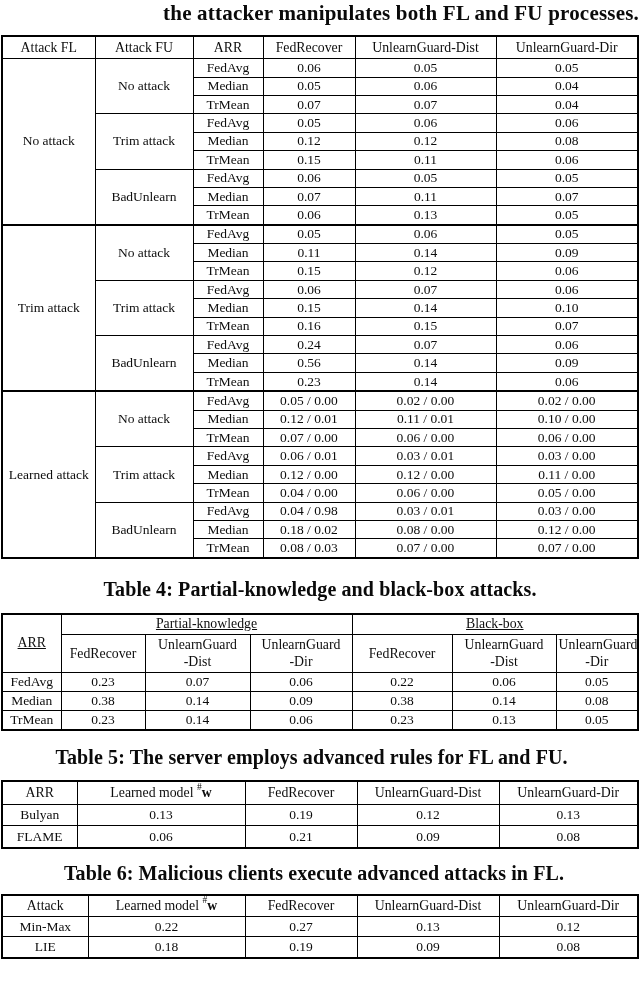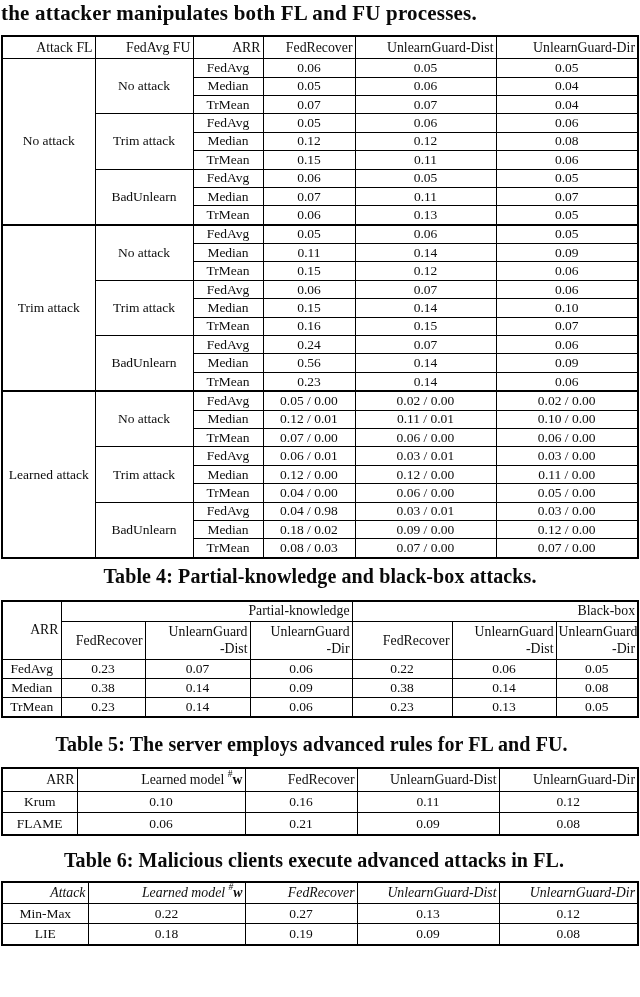--- a/index.html
+++ b/index.html
@@ -2,46 +2,46 @@
 <html><head>
 <meta charset="utf-8">
 <style>
   html,body{margin:0;padding:0;}
   body{
     width:640px;height:997px;background:#ffffff;overflow:hidden;
     font-family:"Liberation Serif","DejaVu Serif",serif;color:#0d0d0d;
   }
   .page{padding:0 1px;}
   .caption{font-weight:bold;color:#0a0a0a;}
-  #cap-top{font-size:21px;line-height:1.2;margin:1px 0 9px 0;text-align:left;letter-spacing:.2px;}
+  #cap-top{font-size:21px;line-height:1.2;margin:1px 0 9px 0;text-align:right;letter-spacing:.2px;}
   .tcap{font-size:20px;text-align:center;letter-spacing:.1px;}
-  #cap4{margin:6px 0 12px 0;}
+  #cap4{margin:19px 0 12px 0;}
   #cap5{margin:15px 17px 11px 0;}
   #cap6{margin:13px 12px 9px 0;}
 
   table{border-collapse:collapse;table-layout:fixed;width:638px;border:2px solid #000;}
   th,td{
     border:1px solid #000;padding:0 2px;text-align:center;vertical-align:middle;
     font-size:13.5px;font-weight:normal;line-height:1.18;overflow:hidden;white-space:normal;
   }
-  thead th{font-size:13.8px;text-align:right;}
+  thead th{font-size:13.8px;}
   tr.gsep>td{border-top:2px solid #000;}
 
   #t3 thead th{height:21px;}
   #t3 tbody td{height:17.4px;}
 
-  #t4 tr.h1 th{height:19px;}
+  #t4 tr.h1 th{height:19px;text-decoration:underline;}
   #t4 tr.h2 th{height:37px;}
   #t4 tbody td{height:18px;}
   #t4 .subhead span{display:block;line-height:1.25;}
 
   #t5 thead th{height:22px;}
   #t5 tbody td{height:20.5px;}
 
-  #t6 thead th{height:20px;font-style:italic;}
+  #t6 thead th{height:20px;}
   #t6 tbody td{height:19.5px;}
 
   sup.hash{font-size:9.5px;position:relative;top:-1px;line-height:0;}
   .wsym{font-weight:bold;}
 </style>
 </head>
 <body>
 
 <div class="page">
 
@@ -52,21 +52,21 @@
         <col style="width: 93px;">
         <col style="width: 98px;">
         <col style="width: 70px;">
         <col style="width: 92px;">
         <col style="width: 141px;">
         <col style="width: 142px;">
       </colgroup>
     <thead>
         <tr>
           <th>Attack FL</th>
-          <th>FedAvg FU</th>
+          <th>Attack FU</th>
           <th>ARR</th>
           <th>FedRecover</th>
           <th>UnlearnGuard-Dist</th>
           <th>UnlearnGuard-Dir</th>
         </tr>
       </thead>
     <tbody>
         <tr>
           <td rowspan="9">No attack</td>
           <td rowspan="3">No attack</td>
@@ -225,21 +225,21 @@
         <tr>
           <td rowspan="3">BadUnlearn</td>
           <td>FedAvg</td>
           <td>0.04 / 0.98</td>
           <td>0.03 / 0.01</td>
           <td>0.03 / 0.00</td>
         </tr>
         <tr>
           <td>Median</td>
           <td>0.18 / 0.02</td>
-          <td>0.09 / 0.00</td>
+          <td>0.08 / 0.00</td>
           <td>0.12 / 0.00</td>
         </tr>
         <tr>
           <td>TrMean</td>
           <td>0.08 / 0.03</td>
           <td>0.07 / 0.00</td>
           <td>0.07 / 0.00</td>
         </tr>
       </tbody>
   </table>
@@ -332,25 +332,25 @@
         <tr>
           <th>ARR</th>
           <th><span>Learned model </span><sup class="hash">#</sup><span class="wsym">w</span></th>
           <th>FedRecover</th>
           <th>UnlearnGuard-Dist</th>
           <th>UnlearnGuard-Dir</th>
         </tr>
       </thead>
     <tbody>
         <tr>
-          <td>Krum</td>
-          <td>0.10</td>
-          <td>0.16</td>
-          <td>0.11</td>
-          <td>0.12</td>
+          <td>Bulyan</td>
+          <td>0.13</td>
+          <td>0.19</td>
+          <td>0.12</td>
+          <td>0.13</td>
         </tr>
         <tr>
           <td>FLAME</td>
           <td>0.06</td>
           <td>0.21</td>
           <td>0.09</td>
           <td>0.08</td>
         </tr>
       </tbody>
   </table>

